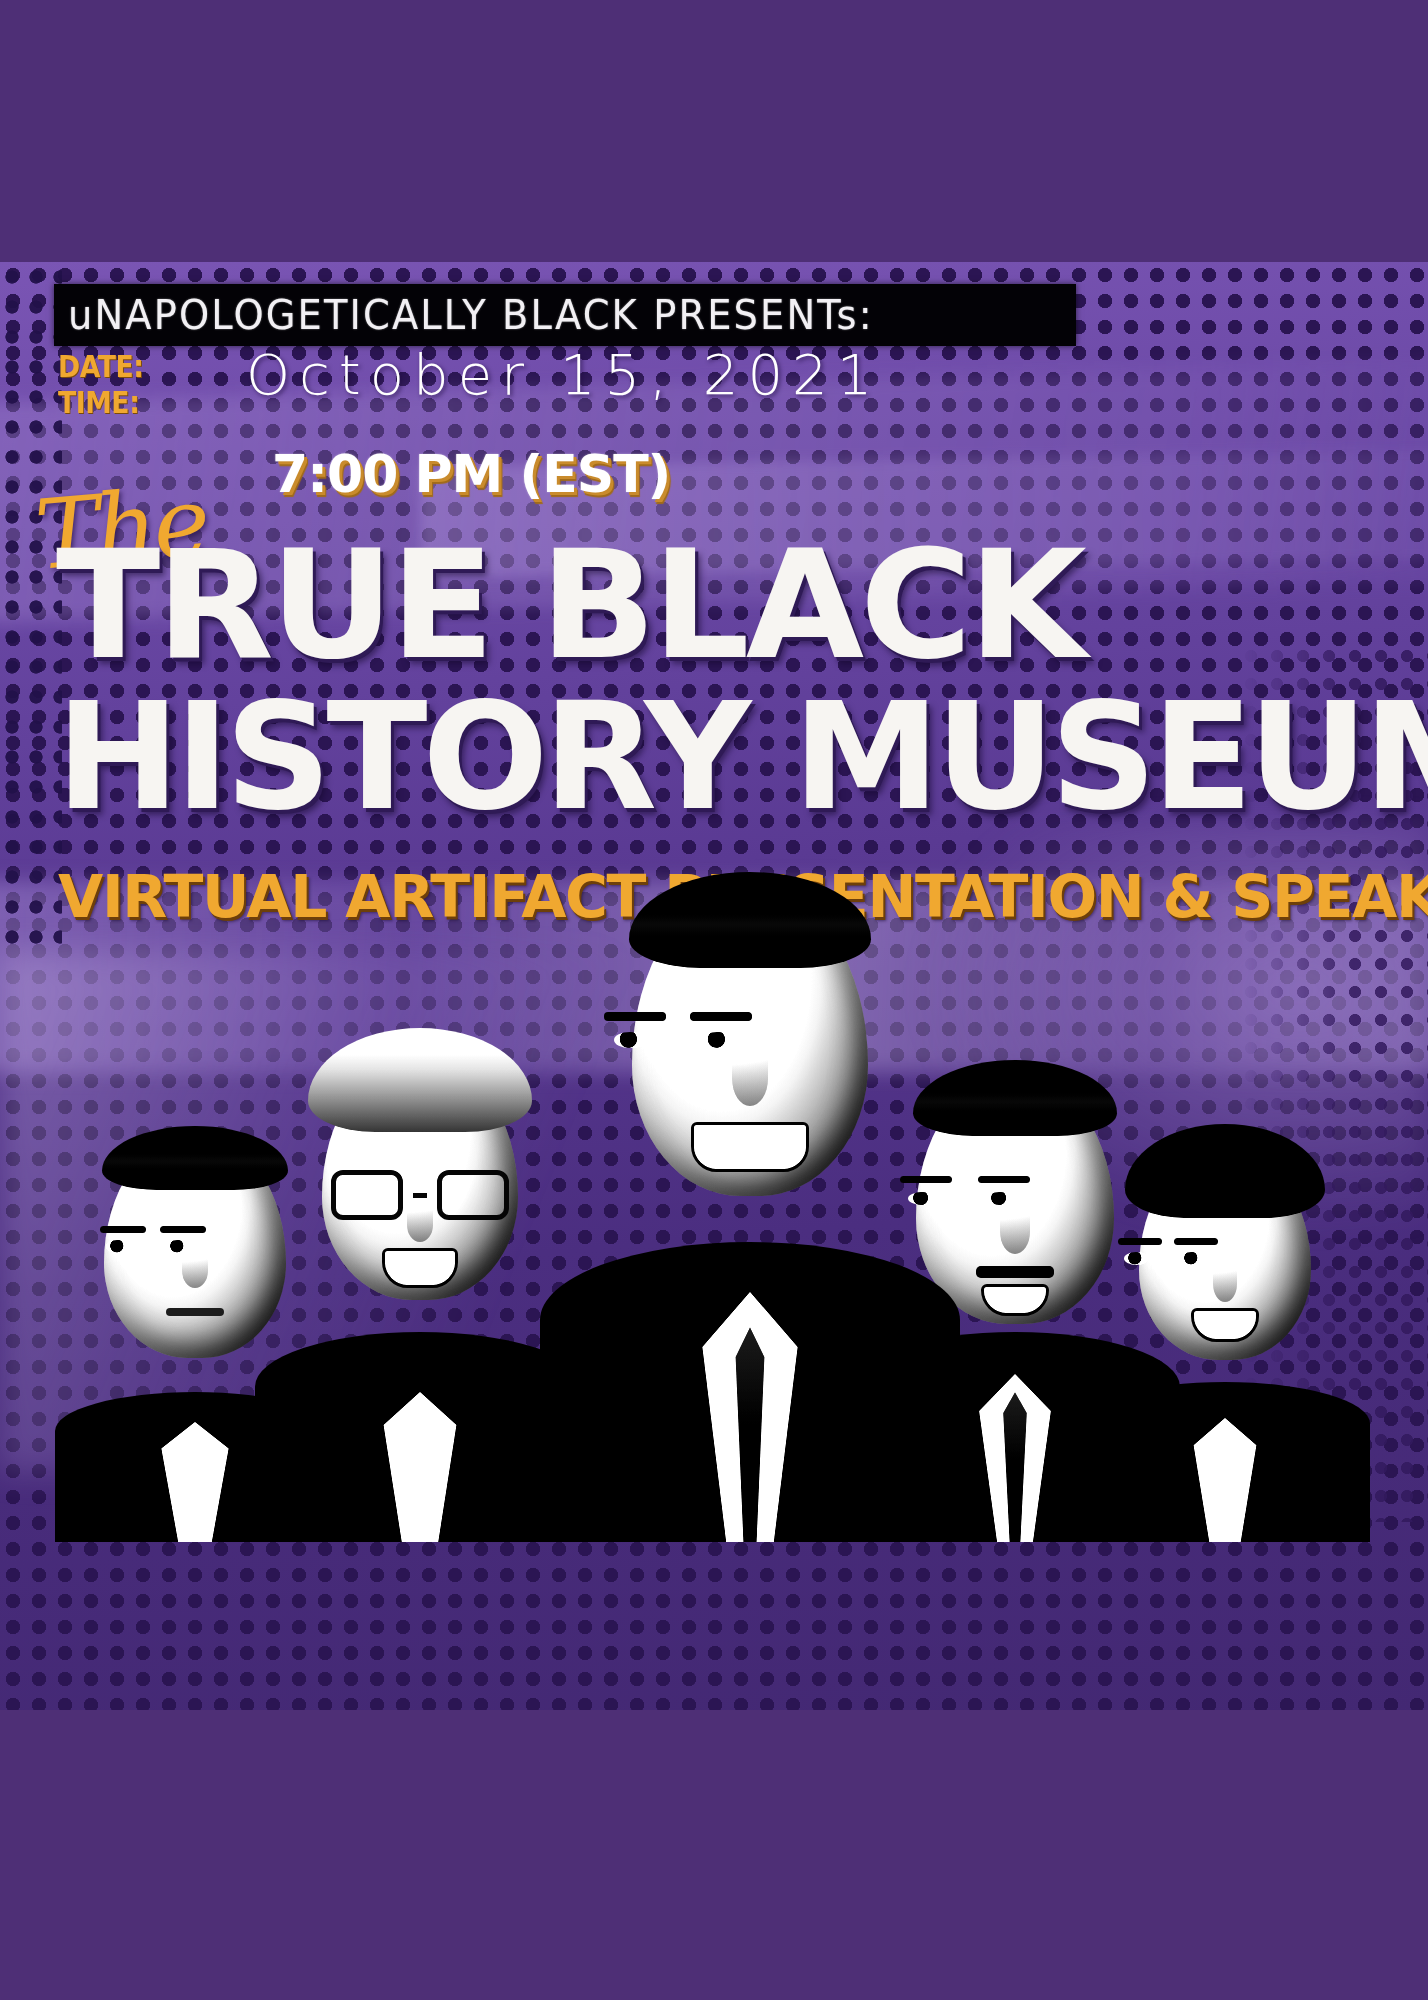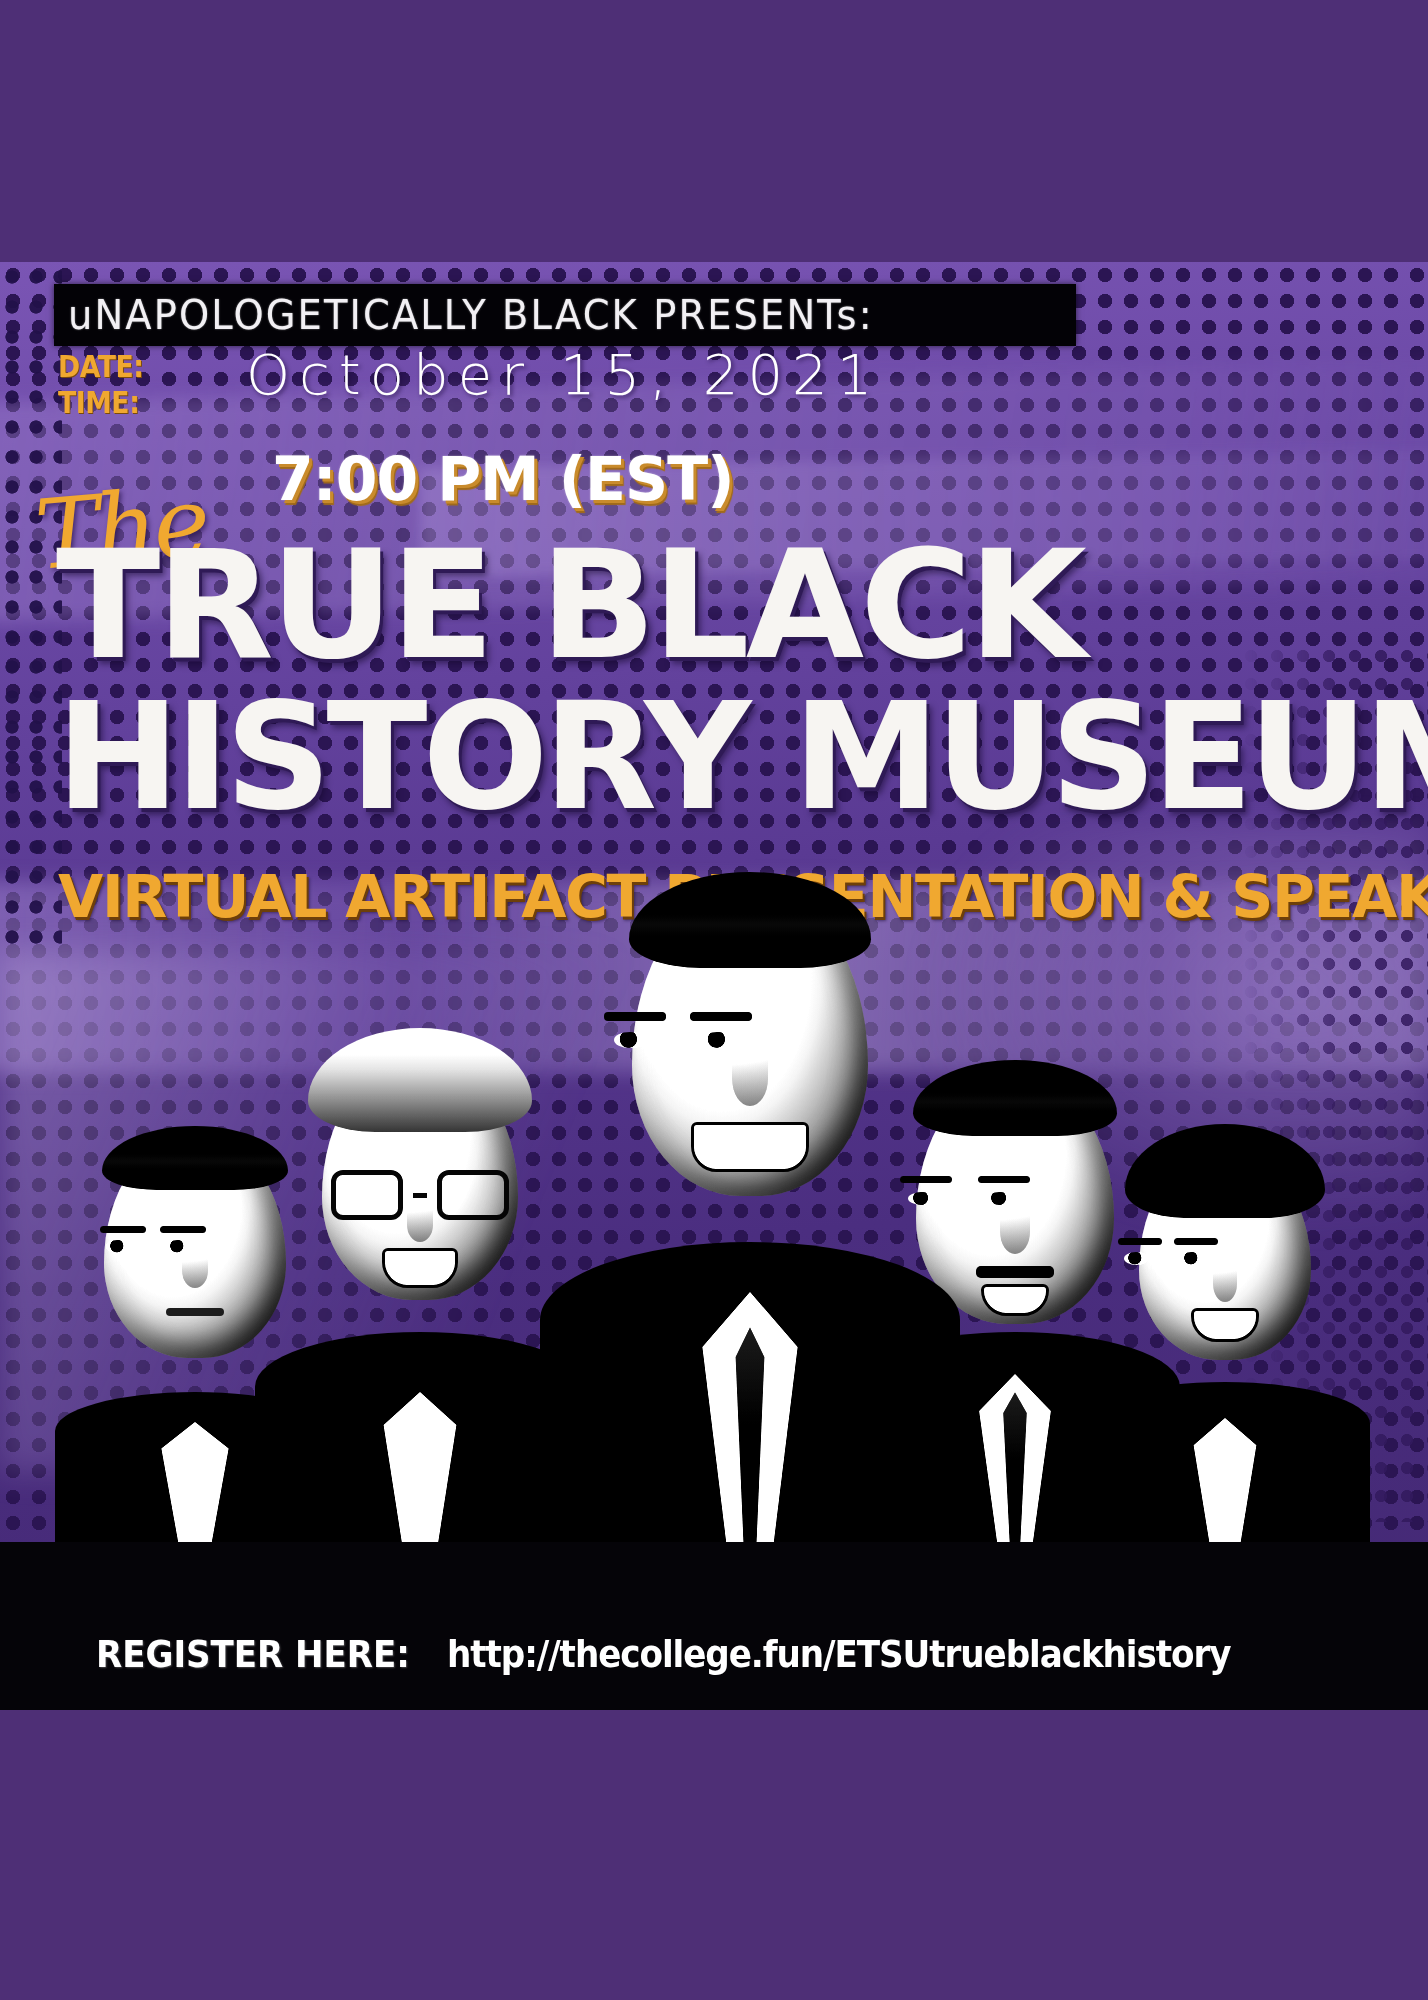--- a/index.html
+++ b/index.html
@@ -172,21 +172,21 @@
     font-weight: 300;
   }
 
   
   #time-value {
     position: absolute;
     left: 272px; top: 182px;
     color: #ffffff;
     font-family: "DejaVu Sans", sans-serif;
     font-weight: bold;
-    font-size: 60px;
+    font-size: 52px;
     letter-spacing: -1px;
     white-space: nowrap;
     text-shadow:
       3px 3px 0 #c98b2c,
       4px 5px 1px #a26b18,
       0 0 2px rgba(255,255,255,.5);
   }
 
   
   #the-script {
@@ -528,21 +528,17 @@
           <div class="brow" style="left:94px;top:116px;width:44px;"></div>
           <div class="eye" style="left:44px;top:130px;"></div>
           <div class="eye" style="left:100px;top:130px;"></div>
           <div class="nose" style="top:144px;width:24px;height:36px;"></div>
           <div class="mouth" style="top:186px;width:62px;height:28px;"></div>
         </div>
       </div>
 
     </div>
 
-    <div id="register-bar">
-      <span id="register-label">REGISTER HERE:</span>
-      <span id="register-url">http://thecollege.fun/ETSUtrueblackhistory</span>
-    </div>
 
   </div>
 
 
 </div>
 
 </body></html>

